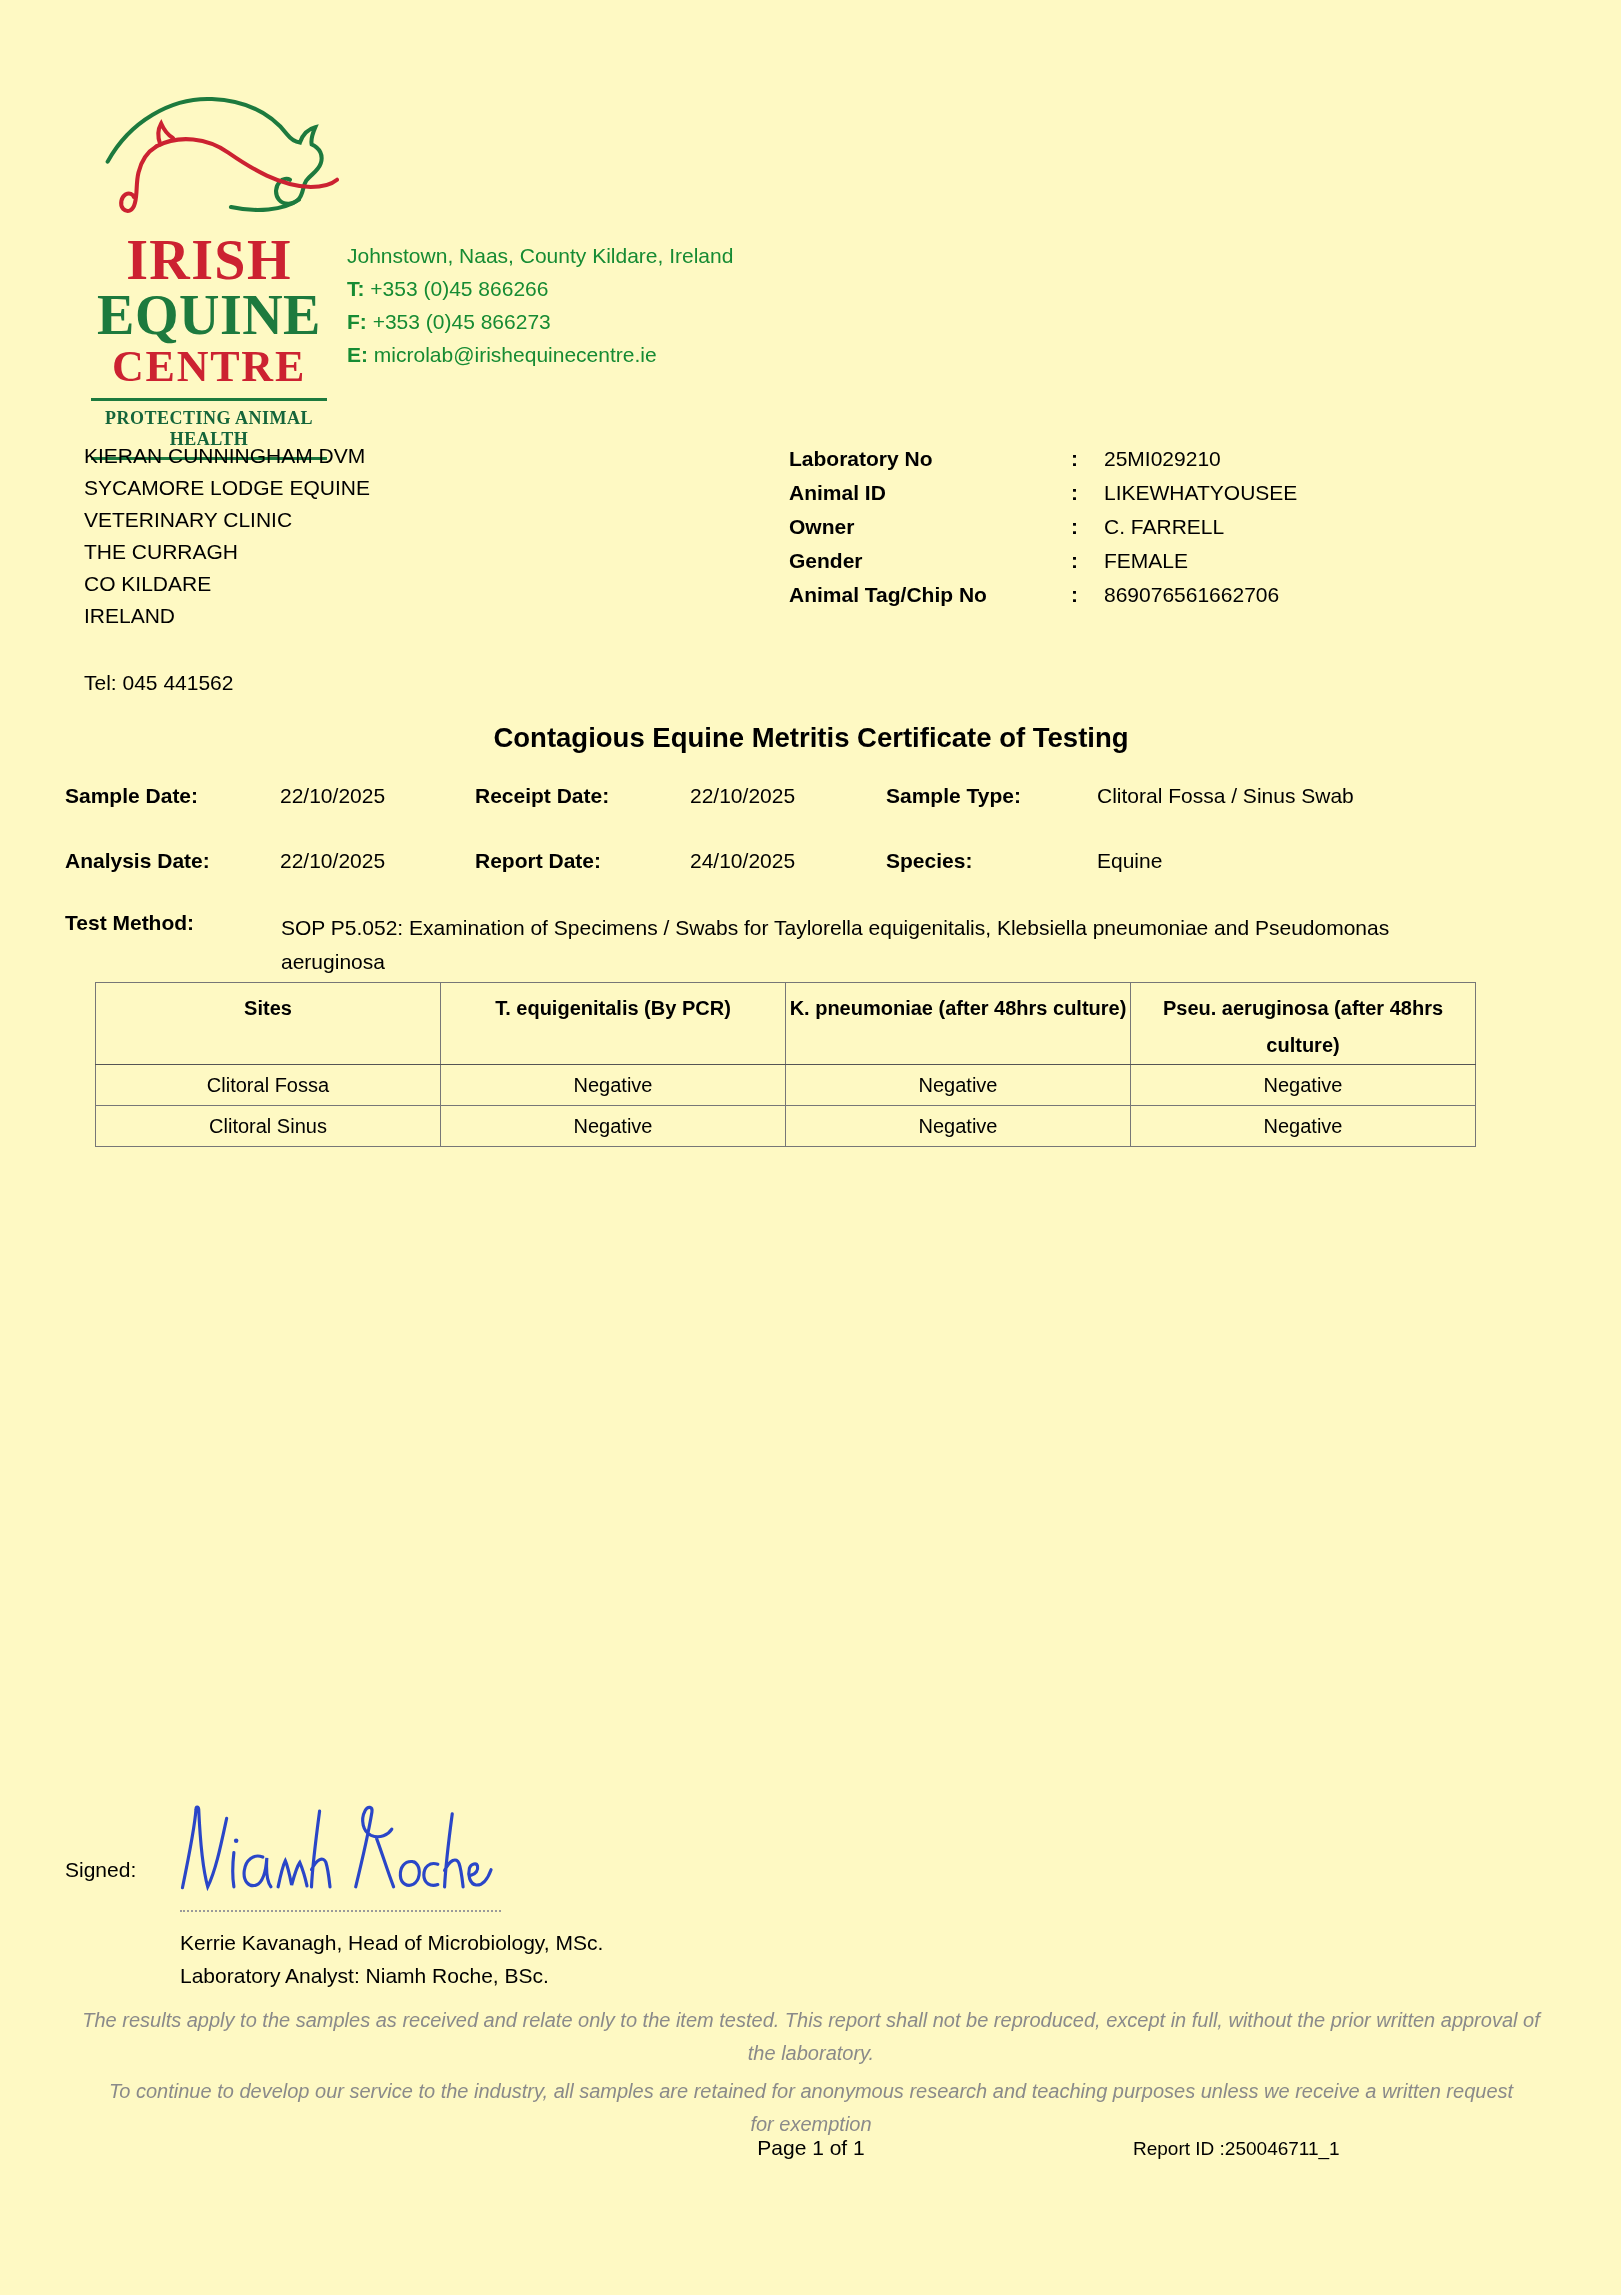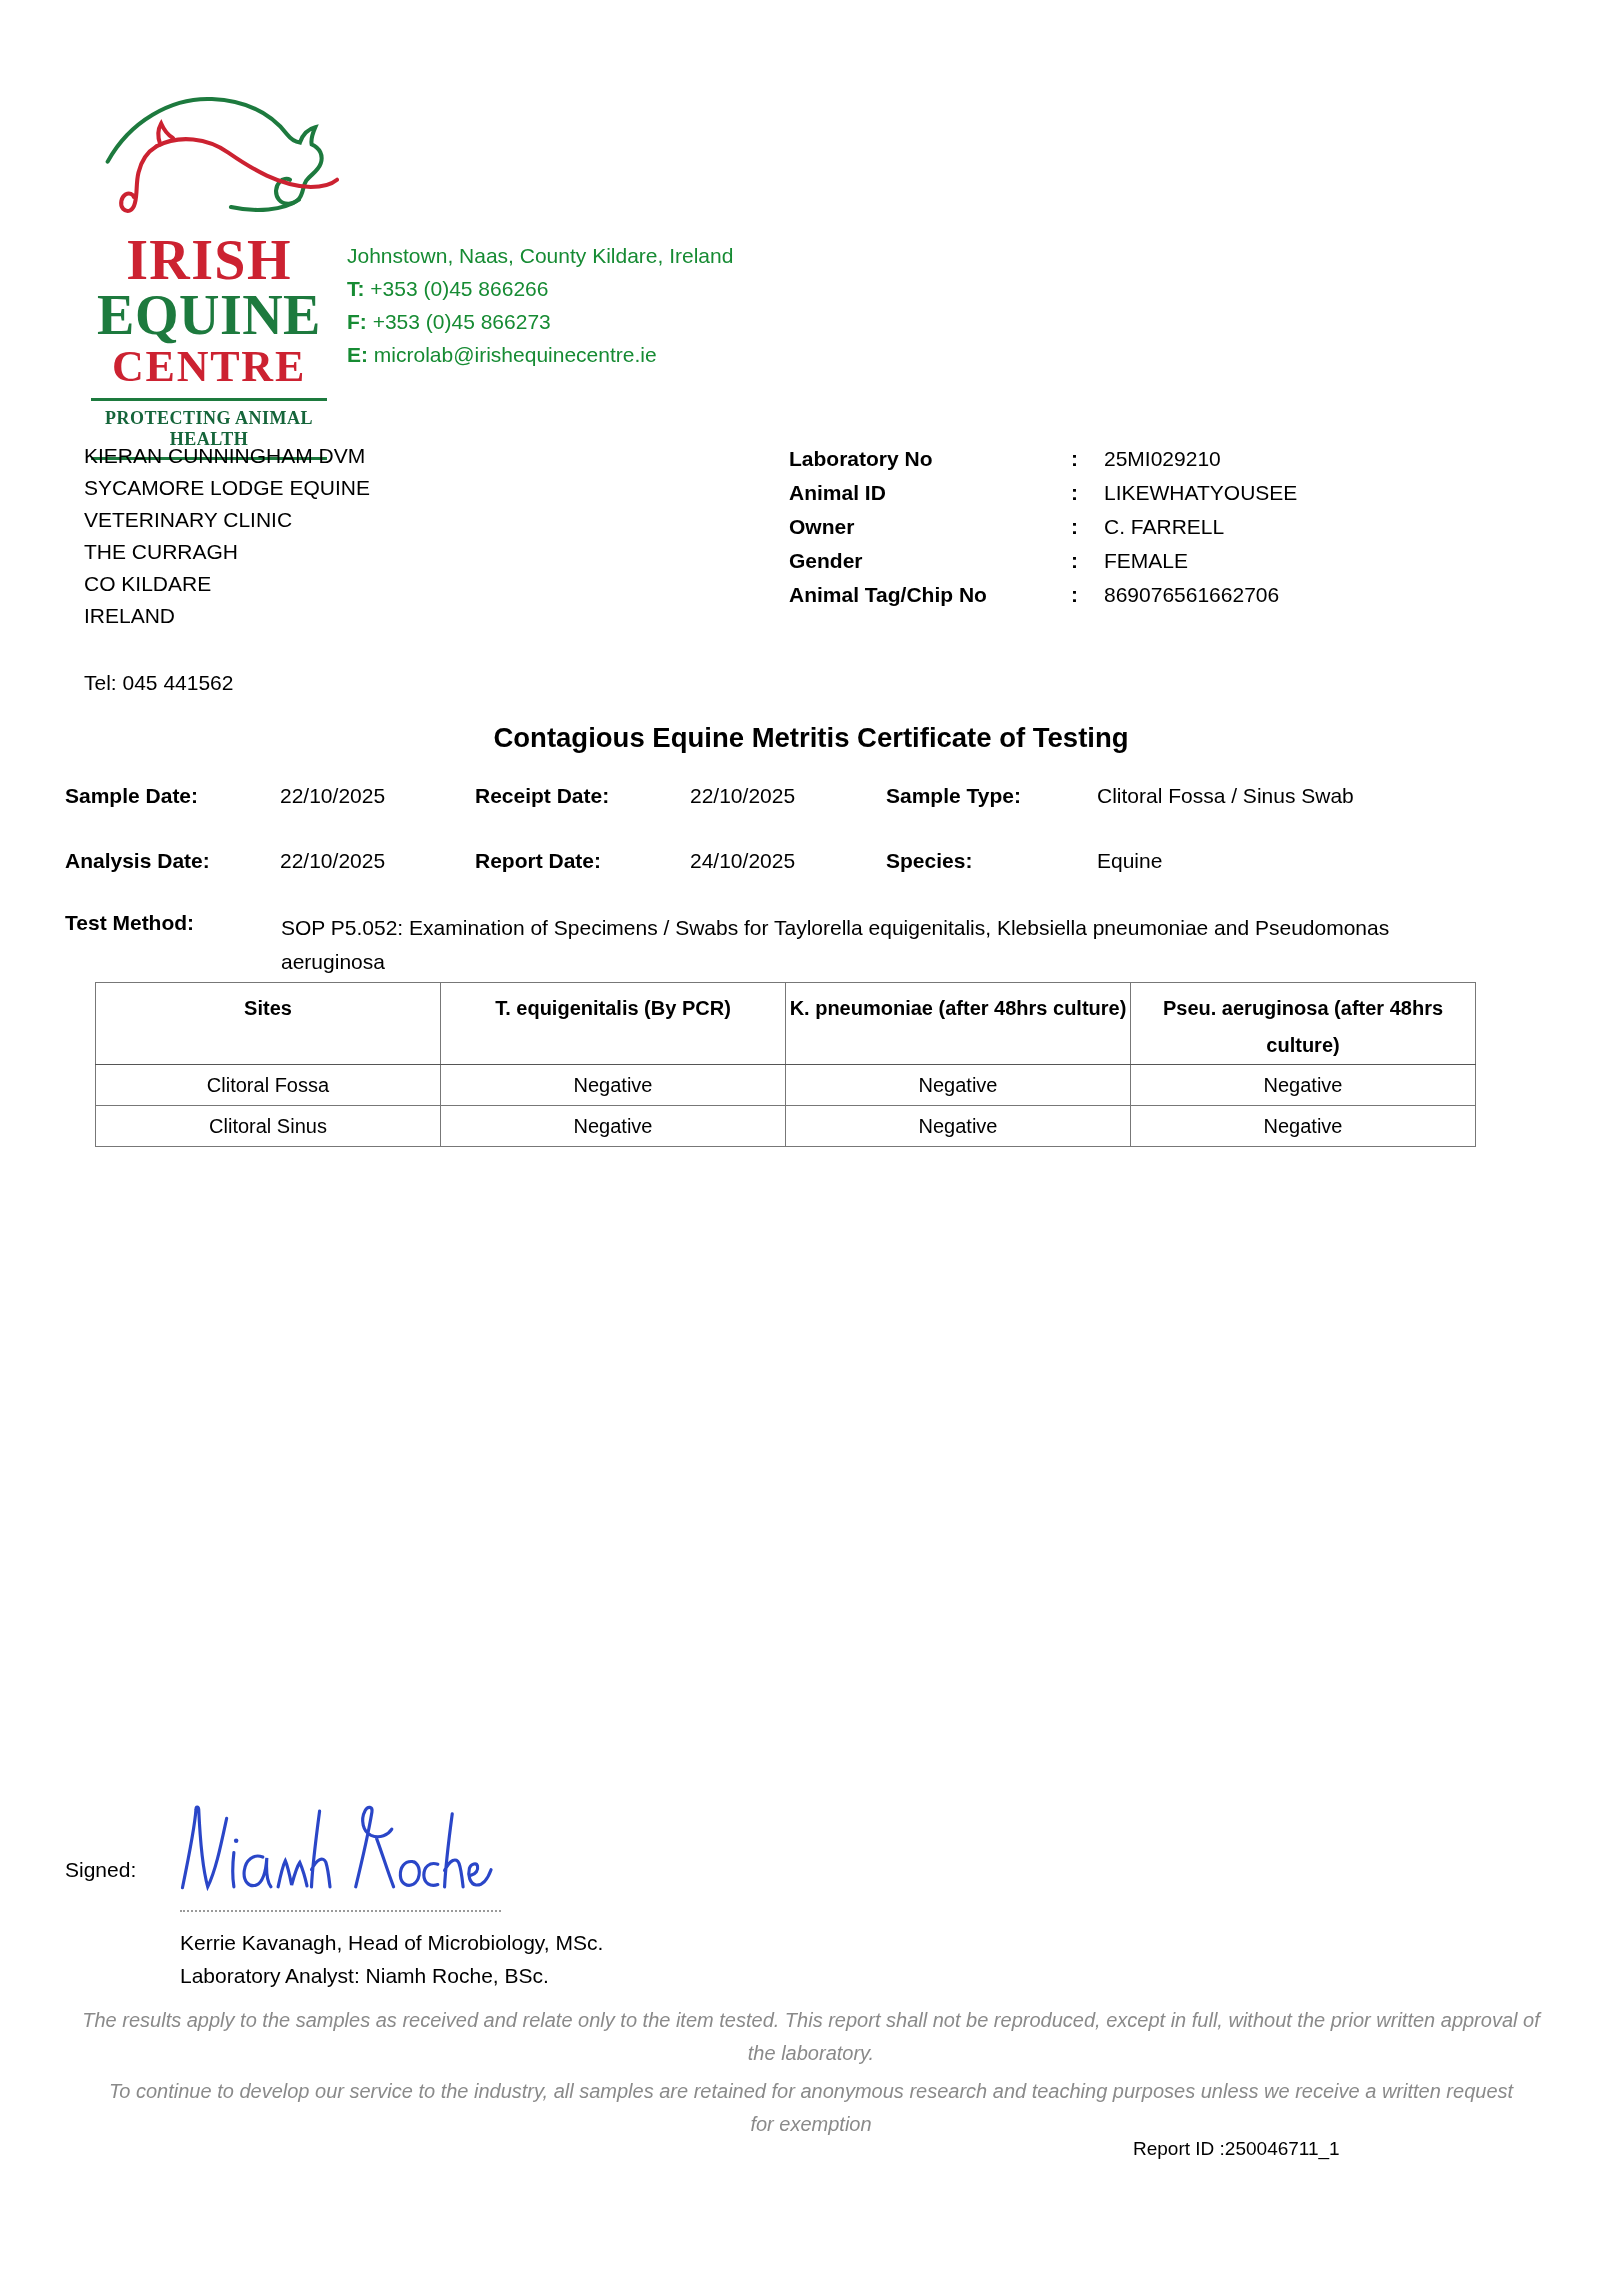--- a/index.html
+++ b/index.html
@@ -1,17 +1,17 @@
 <!DOCTYPE html>
 <html style="font-size:7.3px"><head>
 <meta charset="utf-8">
 <style>
   html,body{margin:0;padding:0;background:#e8e8e8;}
   #page{
-    position:relative;width:1622px;height:2295px;background:#ffffff;
+    position:relative;width:1622px;height:2295px;background:#fef9c3;
     font-family:"Liberation Sans", sans-serif;color:#000;overflow:hidden;
   }
   
   .horse-svg{position:absolute;left:103px;top:90px;width:236px;height:136px;}
   .logo-text{position:absolute;left:91px;top:232px;width:236px;text-align:center;
     font-family:"Liberation Serif", serif;font-weight:bold;}
   .logo-l1{font-size:56px;line-height:1.0;color:#cc2231;letter-spacing:1.4px;}
   .logo-l2{font-size:56px;line-height:0.98;color:#1d7a3e;letter-spacing:0.5px;}
   .logo-l3{font-size:44px;line-height:1.0;color:#cc2231;letter-spacing:1.8px;margin-top:1.8px;}
   .logo-rule{height:3.2px;background:#1d7a3e;margin-top:9.2px;}
@@ -184,16 +184,17 @@
     </g>
     <circle cx="137" cy="86" r="5" fill="#2a46c8"></circle>
   </svg>
 
   <div class="dotline"></div>
   <div class="sig-line1">Kerrie Kavanagh, Head of Microbiology, MSc.</div>
   <div class="sig-line2">Laboratory Analyst: Niamh Roche, BSc.</div>
 
   <div class="disc disc1">The results apply to the samples as received and relate only to the item tested. This report shall not be reproduced, except in full, without the prior written approval of the laboratory.</div>
   <div class="disc disc2">To continue to develop our service to the industry, all samples are retained for anonymous research and teaching purposes unless we receive a written request for exemption</div>
+  <div class="page-num">Page 1 of 1</div>
   <div class="report-id">Report ID :250046711_1</div>
 
 </div>
 
 
 </body></html>

